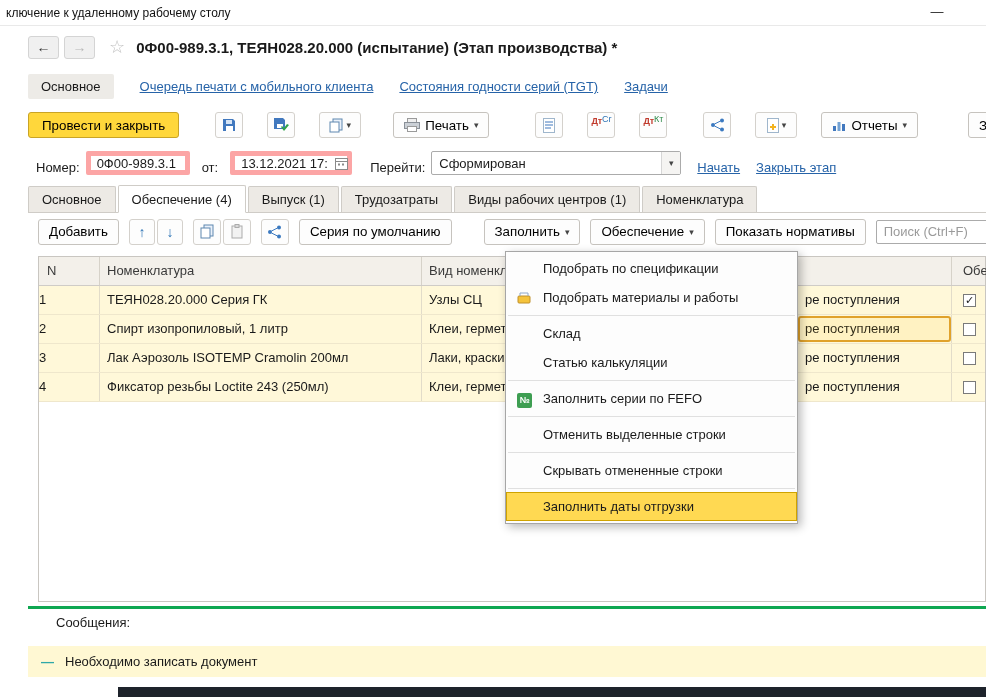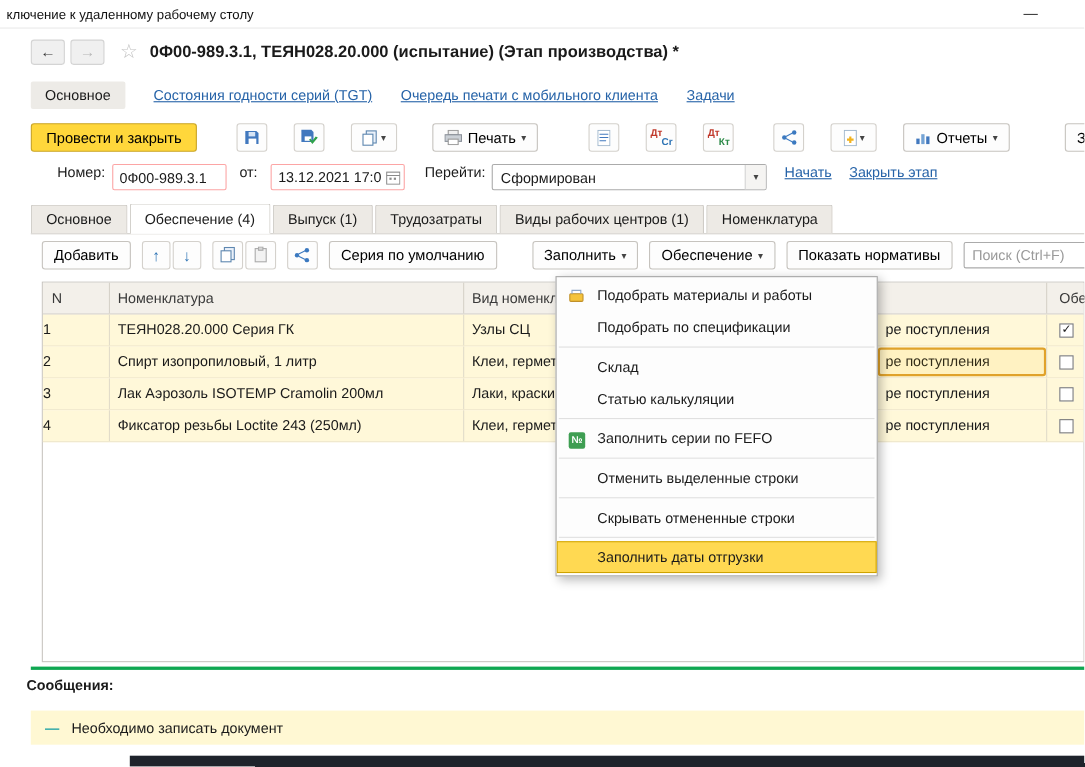--- a/index.html
+++ b/index.html
@@ -21,26 +21,26 @@
 a.lnk{color:#2663A8;text-decoration:underline;cursor:pointer;white-space:nowrap}
 
 .toolbar{position:absolute;top:110px;left:28px;right:0;height:30px;display:flex;align-items:center;gap:24px}
 .btn{height:26px;border:1px solid #C6C3BE;border-radius:3px;background:#FDFDFD;display:inline-flex;align-items:center;gap:5px;padding:0 10px;white-space:nowrap;cursor:default}
 .btn.yellow{background:#FFD73B;border-color:#C9A426;padding:0 13px}
 .ibtn{width:28px;min-width:28px;height:26px;border:1px solid #D4D1CC;border-radius:3px;background:#FDFDFD;display:inline-flex;align-items:center;justify-content:center;cursor:default}
 .ibtn.wide{width:42px;min-width:42px;gap:3px}
 .caret{font-size:9px;color:#444}
 .dticon{position:relative;width:20px;height:17px;font-size:9px;line-height:1}
 .dticon .a{position:absolute;left:0;top:0;color:#C0392B;font-weight:bold}
-.dticon .b{position:absolute;right:0;bottom:0;font-weight:bold;color:#2E74B5}
+.dticon .b{position:absolute;right:0;bottom:10px;font-weight:normal;color:#2E74B5}
 .dticon.kt .b{color:#2E8B4A}
 
-.fields{position:absolute;top:149px;left:52px;right:0;height:26px;display:flex;align-items:flex-start}
+.fields{position:absolute;top:149px;left:36px;right:0;height:26px;display:flex;align-items:flex-end}
 .flabel{margin-right:6px;white-space:nowrap}
-.tinput{height:24px;border:1px solid #fca5a5;border-radius:2px;background:#fff;padding:0 6px;font-size:13px;color:#1a1a1a;outline:none}
+.tinput{height:24px;border:5px solid #fca5a5;border-radius:2px;background:#fff;padding:0 6px;font-size:13px;color:#1a1a1a;outline:none}
 .datewrap{position:relative;margin-left:6px}
 .calbtn{position:absolute;right:3px;top:5px;width:15px;height:14px;display:flex;align-items:center;justify-content:center;cursor:default}
 .combo{height:24px;border:1px solid #ABABAB;border-radius:2px;background:#fff;display:inline-flex;align-items:center;width:250px}
 .combo .val{flex:1;padding:0 7px;white-space:nowrap;overflow:hidden}
 .combo .dd{width:19px;height:100%;border-left:1px solid #D6D6D6;display:flex;align-items:center;justify-content:center;font-size:9px;color:#444;background:#F5F4F2;cursor:default}
 
 .doctabs{position:absolute;top:185px;left:28px;right:0;height:28px;display:flex;align-items:flex-end;border-bottom:1px solid #CFCCC7}
 .dtab{height:26px;padding:0 13px;display:flex;align-items:center;background:#EDEAE5;border:1px solid #CFCCC7;border-bottom:none;margin-right:2px;border-radius:2px 2px 0 0;color:#1a1a1a;white-space:nowrap;cursor:default}
 .dtab.active{background:#fff;height:28px;margin-bottom:-1px;border-bottom:1px solid #fff;z-index:2}
 
@@ -65,21 +65,21 @@
 .focus-cell{position:absolute;left:759px;top:1px;width:153px;height:26px;border:2px solid #E0A22B;border-radius:3px;background:rgba(255,200,0,0.10);pointer-events:none}
 
 .menu{position:absolute;top:251px;left:505px;width:293px;background:#FDFDFD;border:1px solid #A6A6A6;box-shadow:3px 3px 9px rgba(0,0,0,0.28);padding:2px 0;z-index:50}
 .mi{position:relative;height:29px;display:flex;align-items:center;padding-left:37px;white-space:nowrap;cursor:default}
 .mi .micon{position:absolute;left:11px;top:7px}
 .msep{height:1px;background:#E0E0E0;margin:3px 2px}
 .mi.hl{background:#FFD952;box-shadow:inset 0 0 0 1px #CFA300}
 .fefo{width:15px;height:15px;background:#3E9E52;color:#fff;font-size:9px;font-weight:bold;border-radius:2px;display:inline-flex;align-items:center;justify-content:center}
 
 .greensep{position:absolute;top:606px;left:28px;width:958px;height:3px;background:#0FA751}
-.msglabel{position:absolute;top:615px;left:24px;font-weight:bold}
+.msglabel{position:absolute;top:615px;left:56px;font-weight:normal}
 .msgbar{position:absolute;top:646px;left:28px;width:958px;height:31px;background:#FFF8D3;display:flex;align-items:center;padding-left:13px;gap:11px}
 .msgdash{color:#2FA8A8;font-weight:bold}
 
 .taskbar{position:absolute;bottom:0;left:118px;right:0;height:10px;background:#1E232B}
 </style>
 </head>
 <body>
 
 <div id="screen">
 
@@ -94,22 +94,22 @@
       </span>
     <span class="navbtn disabled">
         <span>→</span>
       </span>
     <span class="star">☆</span>
     <span class="doctitle">0Ф00-989.3.1, ТЕЯН028.20.000 (испытание) (Этап производства) *</span>
   </div>
 
   <div class="sections">
     <span class="section-pill">Основное</span>
+    <a class="lnk">Очередь печати с мобильного клиента</a>
     <a class="lnk">Состояния годности серий (TGT)</a>
-    <a class="lnk">Очередь печати с мобильного клиента</a>
     <a class="lnk">Задачи</a>
   </div>
 
   <div class="toolbar">
     <button class="btn yellow">Провести и закрыть</button>
 
     <span class="ibtn" style="margin-left:12px">
       <svg width="16" height="16">
           <path d="M2 2h10l2 2v10H2z" fill="#4178BE"></path>
           <rect x="5" y="9" width="7" height="5" fill="#fff"></rect>
@@ -338,31 +338,31 @@
           <span class="cb"></span>
         </span>
       <span class="vl" style="left:60px"></span>
         <span class="vl" style="left:382px"></span>
         <span class="vl" style="left:912px"></span>
     </div>
   </div>
 
   <div class="menu">
     <div class="mi">
+        <span>Подобрать по спецификации</span>
+      </div>
+    <div class="mi">
       <span class="micon">
         <svg width="14" height="14">
             <rect x="1" y="6" width="12" height="7" rx="1" fill="#F5C33B" stroke="#C0902A"></rect>
             <path d="M3 6V3h8v3" fill="none" stroke="#8FA8C8"></path>
           </svg>
       </span>
       <span>Подобрать материалы и работы</span>
     </div>
-    <div class="mi">
-        <span>Подобрать по спецификации</span>
-      </div>
     <div class="msep"></div>
     <div class="mi">
         <span>Склад</span>
       </div>
     <div class="mi">
         <span>Статью калькуляции</span>
       </div>
     <div class="msep"></div>
     <div class="mi">
       <span class="micon"><span class="fefo">№</span></span>

